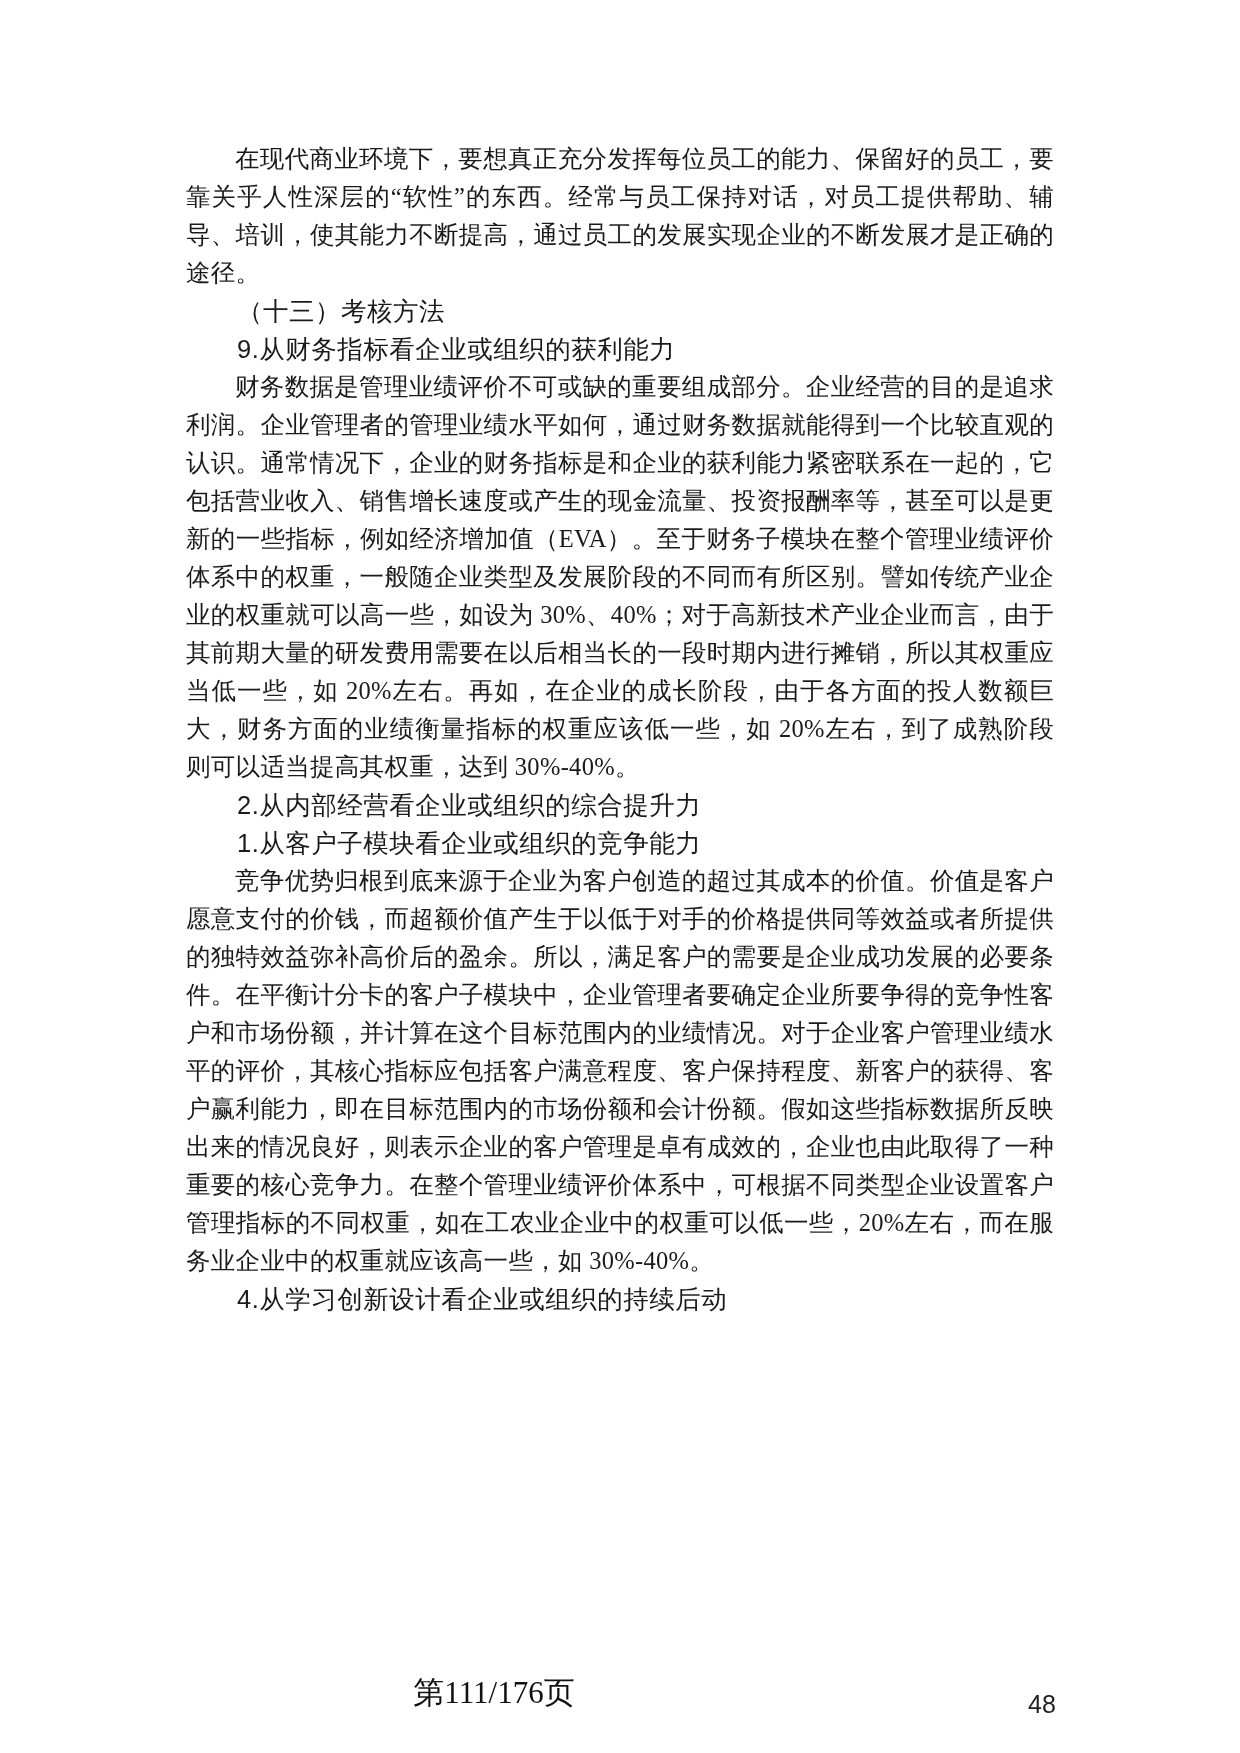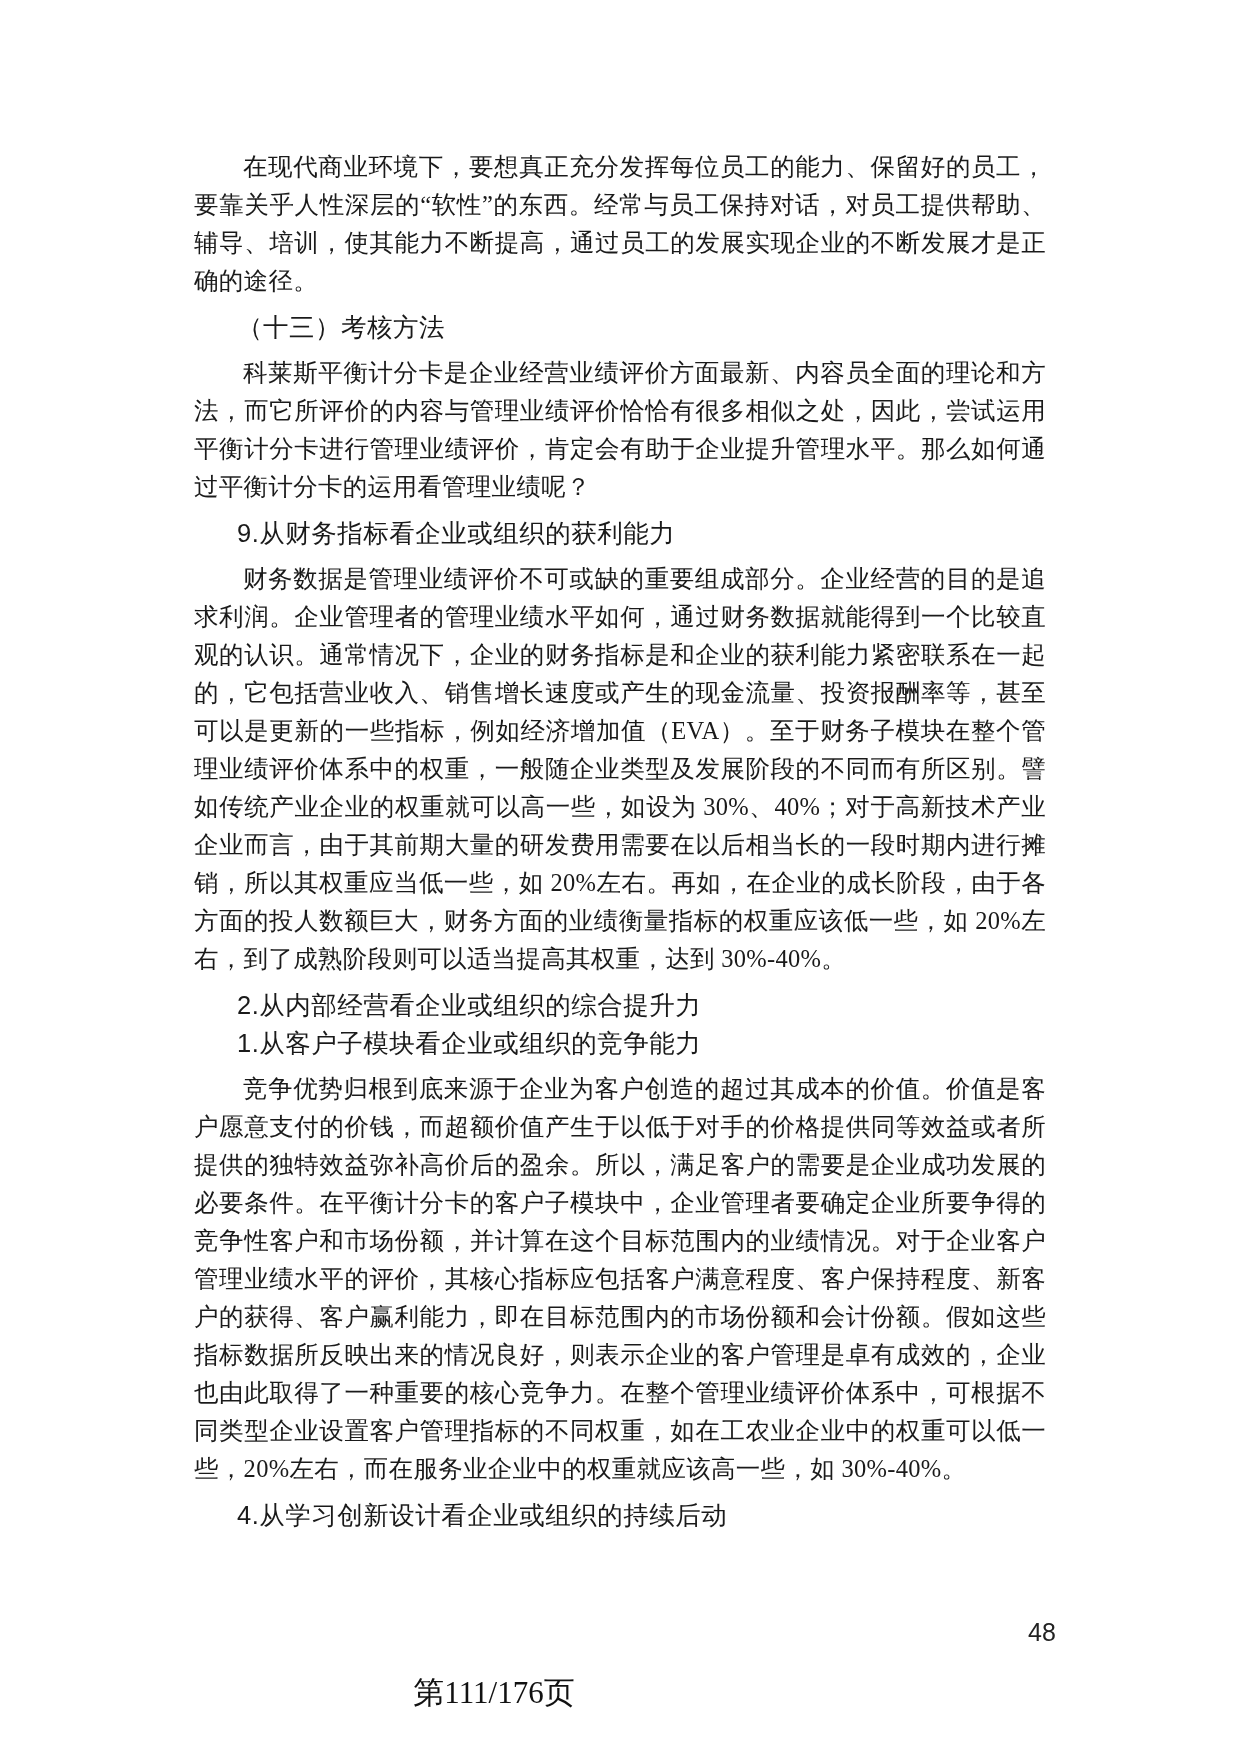--- a/index.html
+++ b/index.html
@@ -16,36 +16,36 @@
     position: absolute;
     left: 186px;
     top: 140px;
     width: 868px;
     font-size: 24.5px;
     line-height: 38px;
     text-align: justify;
     letter-spacing: 0.3px;
   }
   .para {
-    margin: 8px;
+    margin: 0;
     text-indent: 2em;
   }
   .heading {
     margin: 0;
     text-indent: 2em;
     font-weight: normal;
     font-family: "Liberation Sans", sans-serif;
     font-size: 25.5px;
     line-height: 38px;
     letter-spacing: 0.5px;
   }
   .corner-page-number {
     position: absolute;
     left: 1028px;
-    top: 1618px;
+    top: 1690px;
     font-size: 25px;
     font-family: "Liberation Sans", sans-serif;
     color: #222222;
   }
   .footer-pagination {
     position: absolute;
     left: 0;
     width: 988px;
     top: 1672px;
     text-align: center;
@@ -54,21 +54,20 @@
     color: #111111;
   }
 </style>
 </head>
 <body>
 
 <div class="page">
   <div class="doc-body">
       <p class="para">在现代商业环境下，要想真正充分发挥每位员工的能力、保留好的员工，要靠关乎人性深层的“软性”的东西。经常与员工保持对话，对员工提供帮助、辅导、培训，使其能力不断提高，通过员工的发展实现企业的不断发展才是正确的途径。</p>
       <p class="heading">（十三）考核方法</p>
-      <p class="para">科莱斯平衡计分卡是企业经营业绩评价方面最新、内容员全面的理论和方法，而它所评价的内容与管理业绩评价恰恰有很多相似之处，因此，尝试运用平衡计分卡进行管理业绩评价，肯定会有助于企业提升管理水平。那么如何通过平衡计分卡的运用看管理业绩呢？</p>
       <p class="heading">9.从财务指标看企业或组织的获利能力</p>
       <p class="para">财务数据是管理业绩评价不可或缺的重要组成部分。企业经营的目的是追求利润。企业管理者的管理业绩水平如何，通过财务数据就能得到一个比较直观的认识。通常情况下，企业的财务指标是和企业的获利能力紧密联系在一起的，它包括营业收入、销售增长速度或产生的现金流量、投资报酬率等，甚至可以是更新的一些指标，例如经济增加值（EVA）。至于财务子模块在整个管理业绩评价体系中的权重，一般随企业类型及发展阶段的不同而有所区别。譬如传统产业企业的权重就可以高一些，如设为 30%、40%；对于高新技术产业企业而言，由于其前期大量的研发费用需要在以后相当长的一段时期内进行摊销，所以其权重应当低一些，如 20%左右。再如，在企业的成长阶段，由于各方面的投人数额巨大，财务方面的业绩衡量指标的权重应该低一些，如 20%左右，到了成熟阶段则可以适当提高其权重，达到 30%-40%。</p>
       <p class="heading">2.从内部经营看企业或组织的综合提升力</p>
       <p class="heading">1.从客户子模块看企业或组织的竞争能力</p>
       <p class="para">竞争优势归根到底来源于企业为客户创造的超过其成本的价值。价值是客户愿意支付的价钱，而超额价值产生于以低于对手的价格提供同等效益或者所提供的独特效益弥补高价后的盈余。所以，满足客户的需要是企业成功发展的必要条件。在平衡计分卡的客户子模块中，企业管理者要确定企业所要争得的竞争性客户和市场份额，并计算在这个目标范围内的业绩情况。对于企业客户管理业绩水平的评价，其核心指标应包括客户满意程度、客户保持程度、新客户的获得、客户赢利能力，即在目标范围内的市场份额和会计份额。假如这些指标数据所反映出来的情况良好，则表示企业的客户管理是卓有成效的，企业也由此取得了一种重要的核心竞争力。在整个管理业绩评价体系中，可根据不同类型企业设置客户管理指标的不同权重，如在工农业企业中的权重可以低一些，20%左右，而在服务业企业中的权重就应该高一些，如 30%-40%。</p>
       <p class="heading">4.从学习创新设计看企业或组织的持续后动</p>
     </div>
   <div class="corner-page-number">48</div>
   <div class="footer-pagination">第111/176页</div>
 </div>

